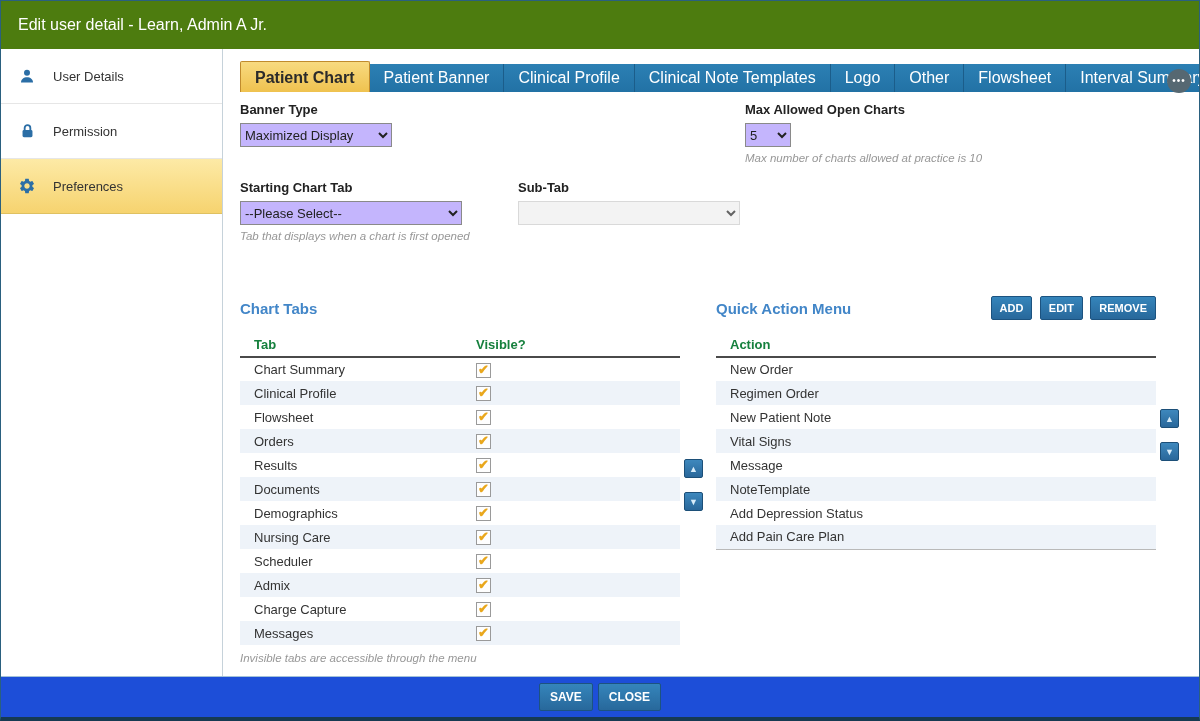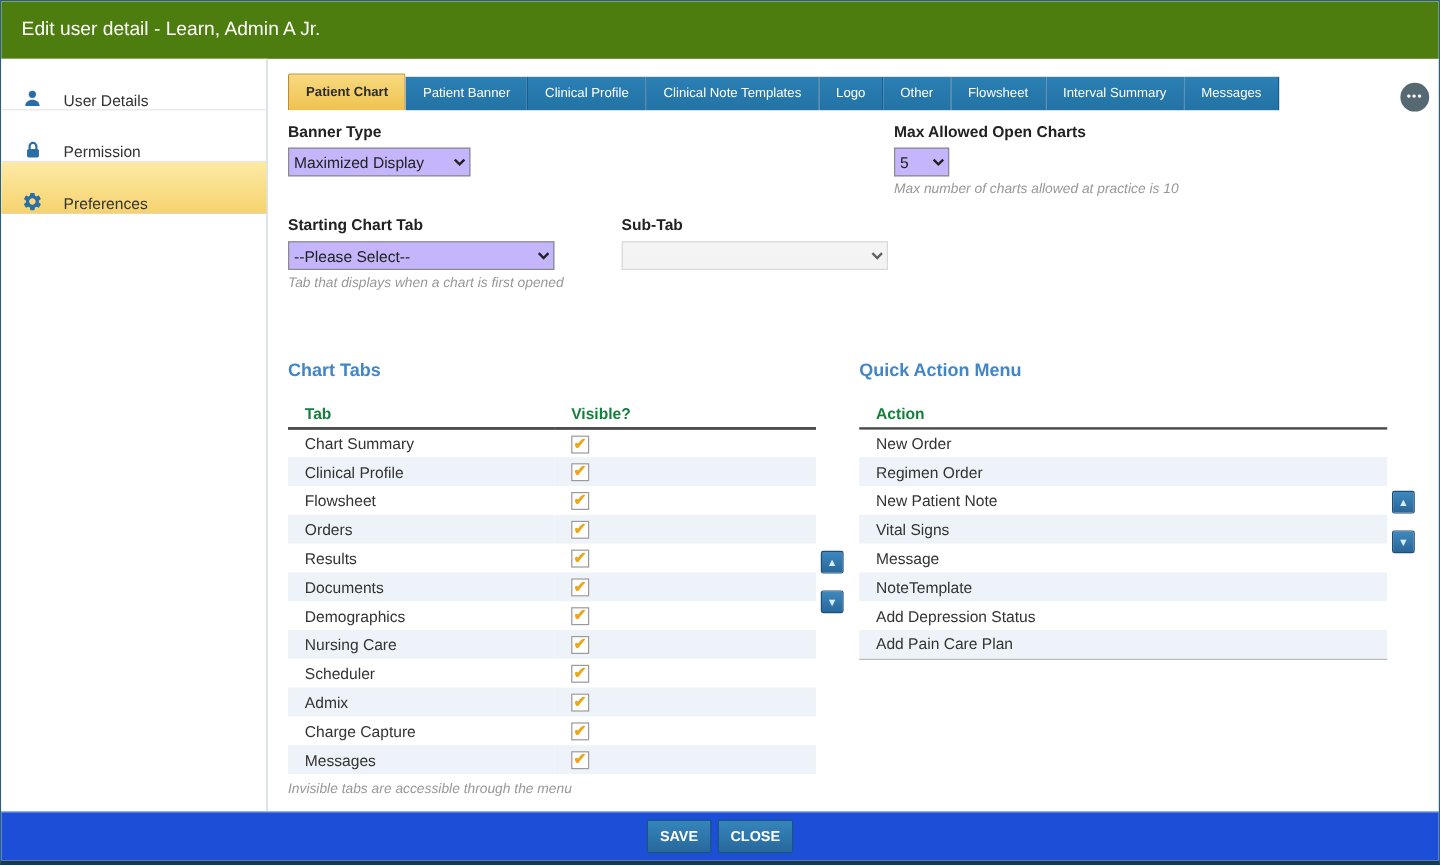--- a/index.html
+++ b/index.html
@@ -10,31 +10,31 @@
     border:1px solid #2a607f; border-bottom:4px solid #163a52;
     display:flex; flex-direction:column; overflow:hidden; }
 
   
   .header { height:48px; background:#4d7c0f; color:#fff; flex:none;
     display:flex; align-items:center; padding:0 17px; font-size:16px; }
 
   
   .body { flex:1; display:flex; min-height:0; }
   .sidebar { width:222px; background:#fff; border-right:1px solid #c6d2da; flex:none; }
-  .side-item { height:43px; display:flex; align-items:flex-end;
+  .side-item { height:55px; display:flex; align-items:center;
     border-bottom:1px solid #e6e6e6; font-size:13px; color:#333; cursor:pointer; }
   .side-item .ic { width:52px; display:flex; justify-content:center; align-items:center; }
   .side-item.active { background:linear-gradient(#fdeaa6,#f6d36f); border-bottom:1px solid #dfc161; }
 
   .main { flex:1; display:flex; flex-direction:column; position:relative; min-width:0; }
 
   
   .tabstrip { margin:12px 0 0 17px; display:flex; align-items:flex-end; height:31px;
     overflow:hidden; white-space:nowrap; padding-right:34px; flex:none; }
-  .tab { background:linear-gradient(#2c80b4,#2272a5); color:#fff; font-size:11px;
+  .tab { background:linear-gradient(#2c80b4,#2272a5); color:#fff; font-size:16px;
     height:28px; line-height:28px; padding:0 14px; border-right:1px solid #1b5d8a;
     cursor:pointer; flex:none; }
   .tab.active { background:linear-gradient(#f8da80,#efc24f); color:#2b2b2b; font-weight:bold;
     height:31px; line-height:31px; border:1px solid #c08b2d; border-bottom:none;
     border-radius:2px 2px 0 0; }
   .more-btn { position:absolute; right:8px; top:20px; width:24px; height:24px;
     border-radius:50%; background:#566872; color:#fff; display:flex; align-items:center;
     justify-content:center; cursor:pointer; letter-spacing:1px; }
   .more-btn::after { content:"•••"; font-size:10px; line-height:1; }
 
@@ -252,20 +252,25 @@
             <div class="footnote">Invisible tabs are accessible through the menu</div>
             <div class="arrows arrows-left">
               <div class="arrow-btn up"></div>
               <div class="arrow-btn down"></div>
             </div>
           </div>
 
           <div class="panel">
             <div class="panel-head">
               <h2>Quick Action Menu</h2>
+              <span class="btn-group">
+                <button class="btn">ADD</button>
+                <button class="btn">EDIT</button>
+                <button class="btn">REMOVE</button>
+              </span>
             </div>
             <table class="tbl bordered">
               <thead>
                 <tr>
                     <th>Action</th>
                   </tr>
               </thead>
               <tbody>
                 <tr>
                     <td>New Order</td>

